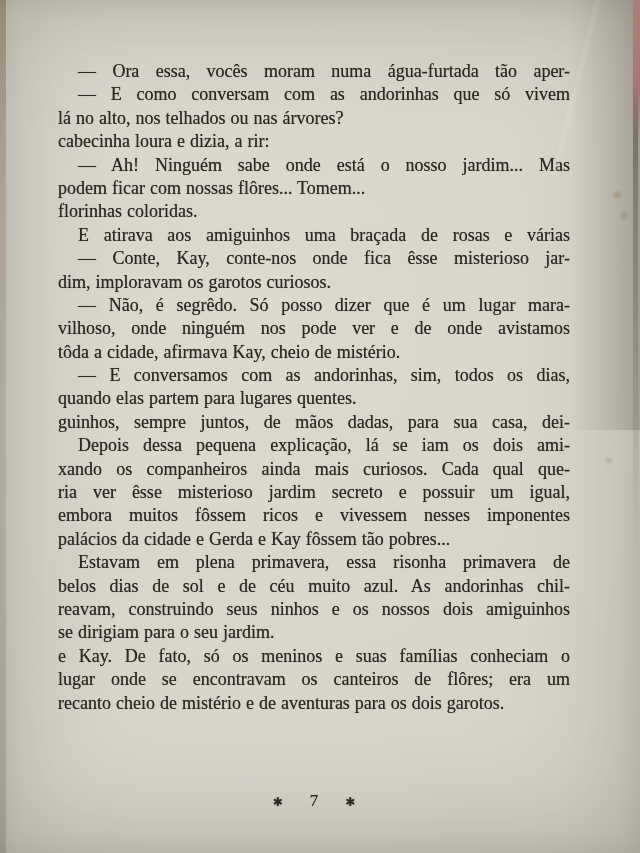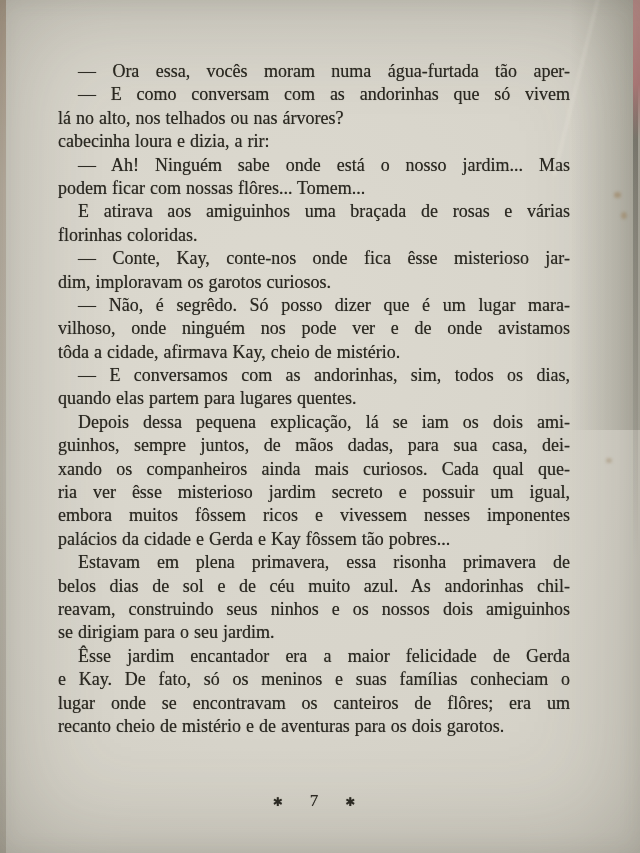--- a/index.html
+++ b/index.html
@@ -108,40 +108,39 @@
 
 <div class="photo">
 
   <div class="text-block">
       <div class="line first">— Ora essa, vocês moram numa água-furtada tão aper-</div>
       <div class="line first">— E como conversam com as andorinhas que só vivem</div>
       <div class="line last">lá no alto, nos telhados ou nas árvores?</div>
       <div class="line last">cabecinha loura e dizia, a rir:</div>
       <div class="line first">— Ah! Ninguém sabe onde está o nosso jardim... Mas</div>
       <div class="line last">podem ficar com nossas flôres... Tomem...</div>
+      <div class="line last">florinhas coloridas.</div>
       <div class="line first">E atirava aos amiguinhos uma braçada de rosas e várias</div>
-      <div class="line last">florinhas coloridas.</div>
       <div class="line first">— Conte, Kay, conte-nos onde fica êsse misterioso jar-</div>
       <div class="line last">dim, imploravam os garotos curiosos.</div>
       <div class="line first">— Não, é segrêdo. Só posso dizer que é um lugar mara-</div>
       <div class="line">vilhoso, onde ninguém nos pode ver e de onde avistamos</div>
       <div class="line last">tôda a cidade, afirmava Kay, cheio de mistério.</div>
       <div class="line first">— E conversamos com as andorinhas, sim, todos os dias,</div>
       <div class="line last">quando elas partem para lugares quentes.</div>
+      <div class="line">guinhos, sempre juntos, de mãos dadas, para sua casa, dei-</div>
       <div class="line first">Depois dessa pequena explicação, lá se iam os dois ami-</div>
-      <div class="line">guinhos, sempre juntos, de mãos dadas, para sua casa, dei-</div>
       <div class="line">xando os companheiros ainda mais curiosos. Cada qual que-</div>
       <div class="line">ria ver êsse misterioso jardim secreto e possuir um igual,</div>
       <div class="line">embora muitos fôssem ricos e vivessem nesses imponentes</div>
       <div class="line last">palácios da cidade e Gerda e Kay fôssem tão pobres...</div>
       <div class="line first">Estavam em plena primavera, essa risonha primavera de</div>
       <div class="line">belos dias de sol e de céu muito azul. As andorinhas chil-</div>
       <div class="line">reavam, construindo seus ninhos e os nossos dois amiguinhos</div>
       <div class="line last">se dirigiam para o seu jardim.</div>
-      <div class="line first">Êsse jardim encantador era a maior felicidade de Gerda</div>
       <div class="line">e Kay. De fato, só os meninos e suas famílias conheciam o</div>
       <div class="line">lugar onde se encontravam os canteiros de flôres; era um</div>
       <div class="line last">recanto cheio de mistério e de aventuras para os dois garotos.</div>
     </div>
 
   <div class="footer">
     <span class="ornament">✱</span>
     <span class="page-number">7</span>
     <span class="ornament">✱</span>
   </div>

